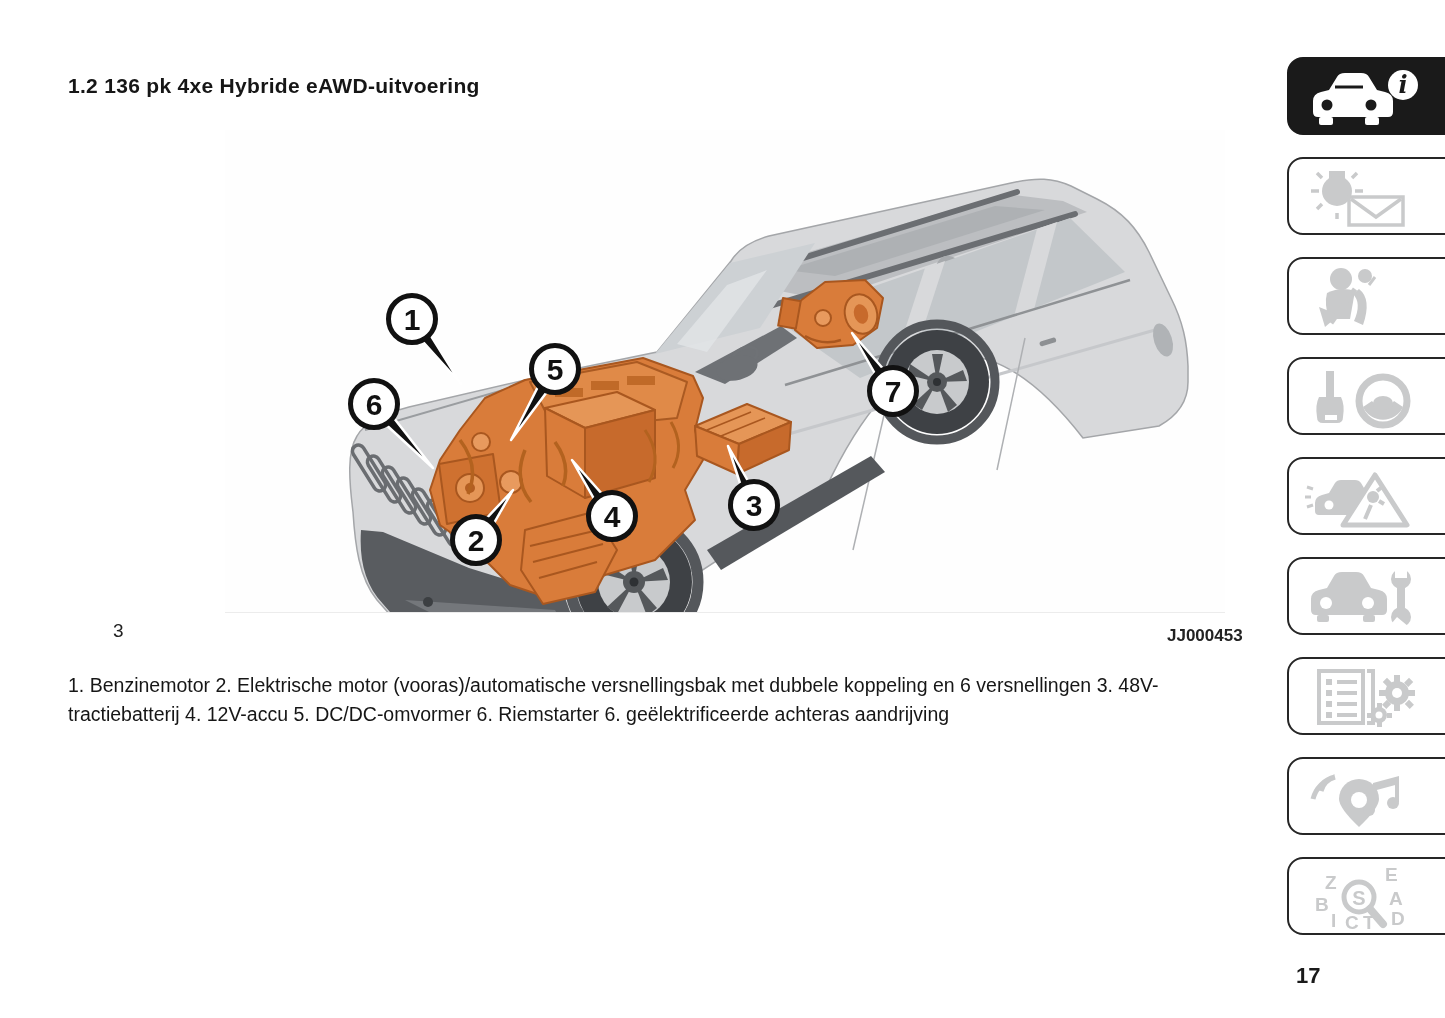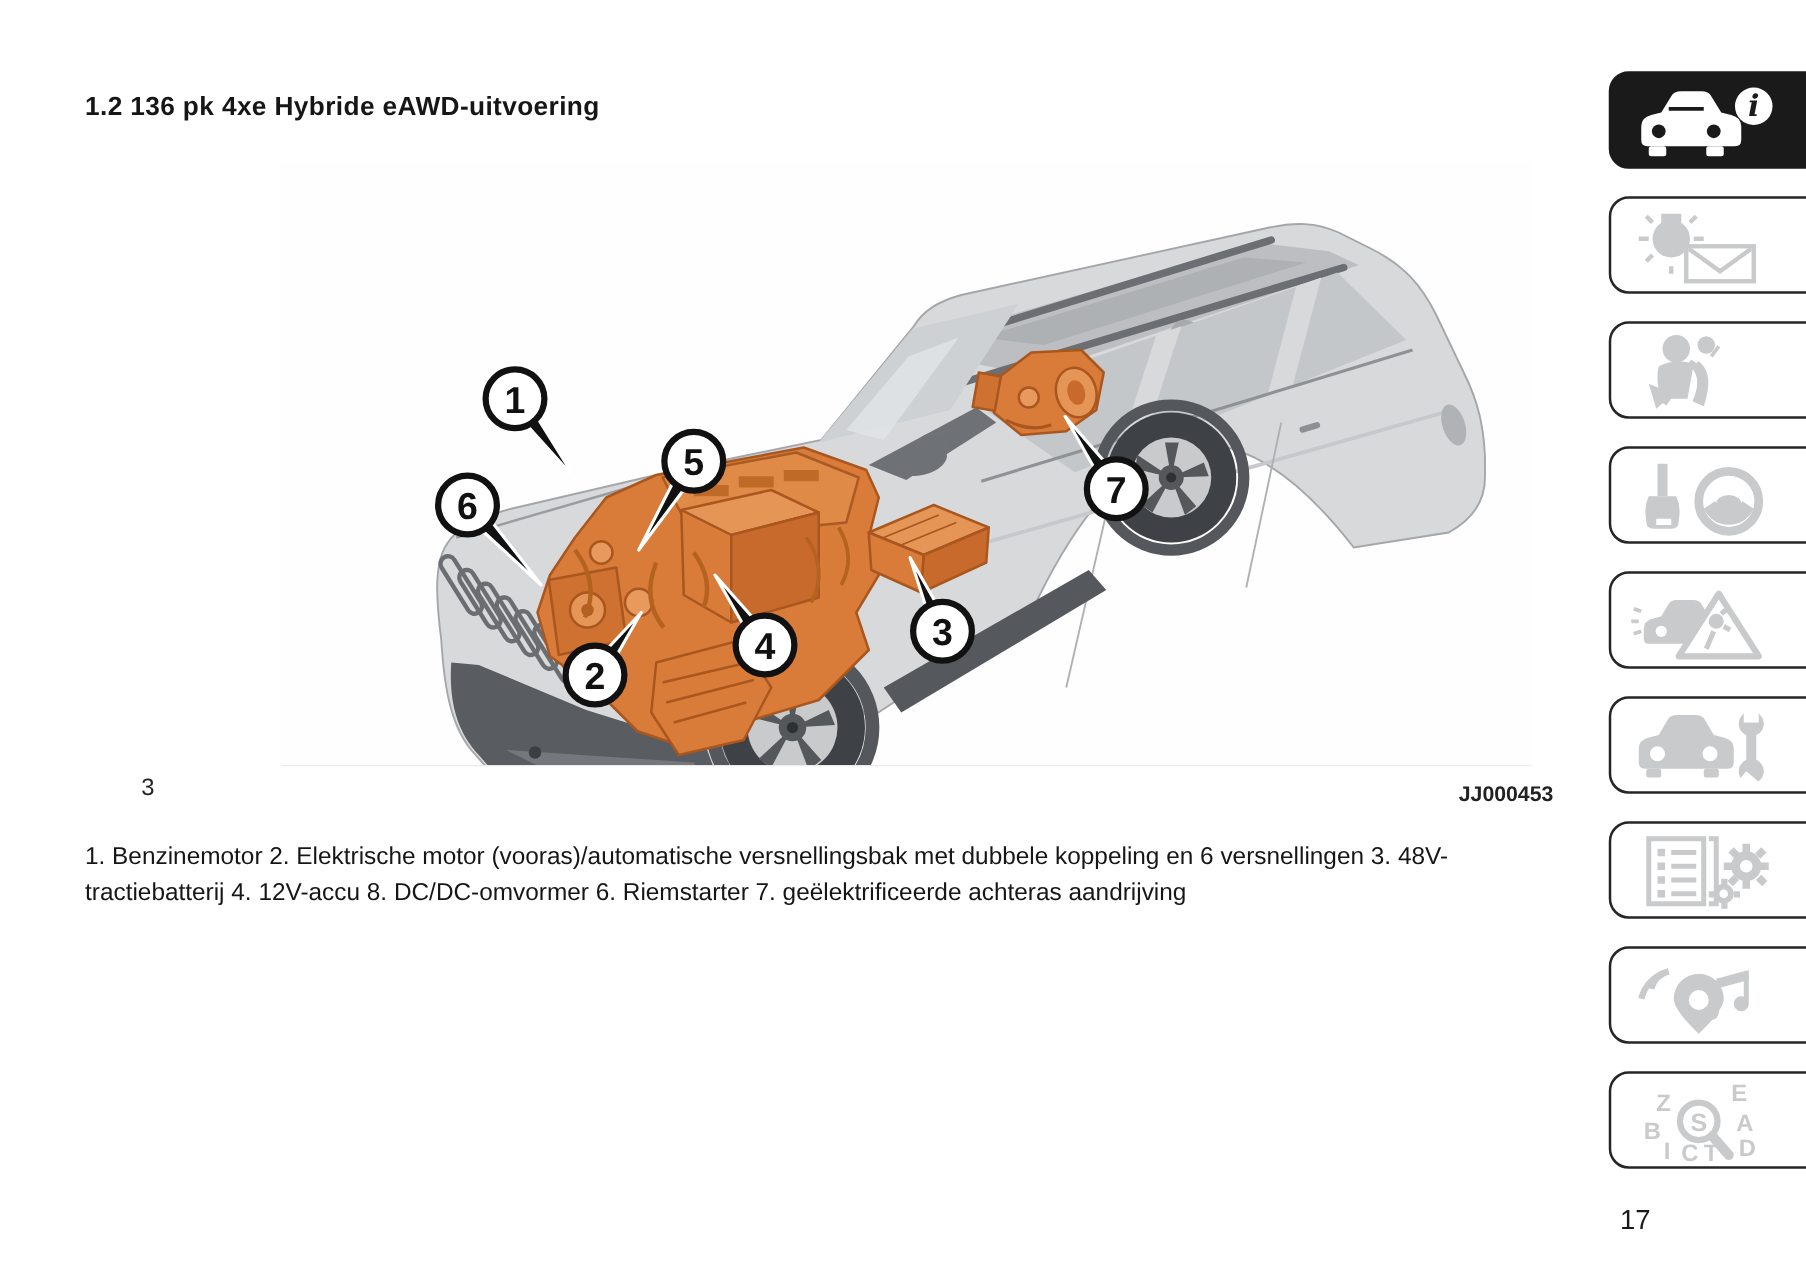--- a/index.html
+++ b/index.html
@@ -20,21 +20,21 @@
     position:absolute;left:113px;top:620px;font-size:19px;color:#222;
   }
   .fig-code{
     position:absolute;left:1167px;top:626px;font-size:17px;font-weight:bold;color:#222;
   }
   .legend{
     position:absolute;left:68px;top:671px;width:1142px;margin:0;
     font-size:19.5px;line-height:29px;color:#161616;
   }
   .page-number{
-    position:absolute;left:1296px;top:963px;font-size:22px;color:#1a1a1a;
+    position:absolute;left:1296px;top:963px;font-size:22px;color:#1a1a1a;font-weight:bold;
   }
   .sidebar{
     position:absolute;left:1287px;top:0;width:158px;height:1018px;
   }
   .tab{
     position:absolute;left:0;width:200px;height:78px;box-sizing:border-box;
     border-radius:16px;background:#ffffff;border:2.5px solid #262626;
     display:flex;align-items:center;padding-left:10px;
   }
   .tab.active{background:#1a1a1a;border-color:#1a1a1a;}
@@ -221,21 +221,21 @@
           <circle cx="668" cy="261" r="23.5" fill="#fff" stroke="#111" stroke-width="5"></circle>
           <text class="callout-num" x="668" y="272" text-anchor="middle" fill="#111">7</text>
         </g>
       </g>
     </svg>
   </div>
 
   <div class="fig-number">3</div>
   <div class="fig-code">JJ000453</div>
 
-  <p class="legend">1. Benzinemotor 2. Elektrische motor (vooras)/automatische versnellingsbak met dubbele koppeling en 6 versnellingen 3. 48V-tractiebatterij 4. 12V-accu 8. DC/DC-omvormer 6. Riemstarter 7. geëlektrificeerde achteras aandrijving</p>
+  <p class="legend">1. Benzinemotor 2. Elektrische motor (vooras)/automatische versnellingsbak met dubbele koppeling en 6 versnellingen 3. 48V-tractiebatterij 4. 12V-accu 5. DC/DC-omvormer 6. Riemstarter 6. geëlektrificeerde achteras aandrijving</p>
 
   <div class="page-number">17</div>
 
   <nav class="sidebar">
 
     <div class="tab active" style="top:57px">
       <svg viewBox="0 0 128 66">
         <path d="M14,38 q0,-7 8,-9 l8,-2 8,-13 q2,-4 8,-4 h16 q6,0 8,4 l8,13 8,2 q8,2 8,9 v11 q0,5 -5,5 h-70 q-5,0 -5,-5 Z" fill="#fff"></path>
         <circle cx="28" cy="42" r="5.5" fill="#1a1a1a"></circle>
         <circle cx="72" cy="42" r="5.5" fill="#1a1a1a"></circle>

